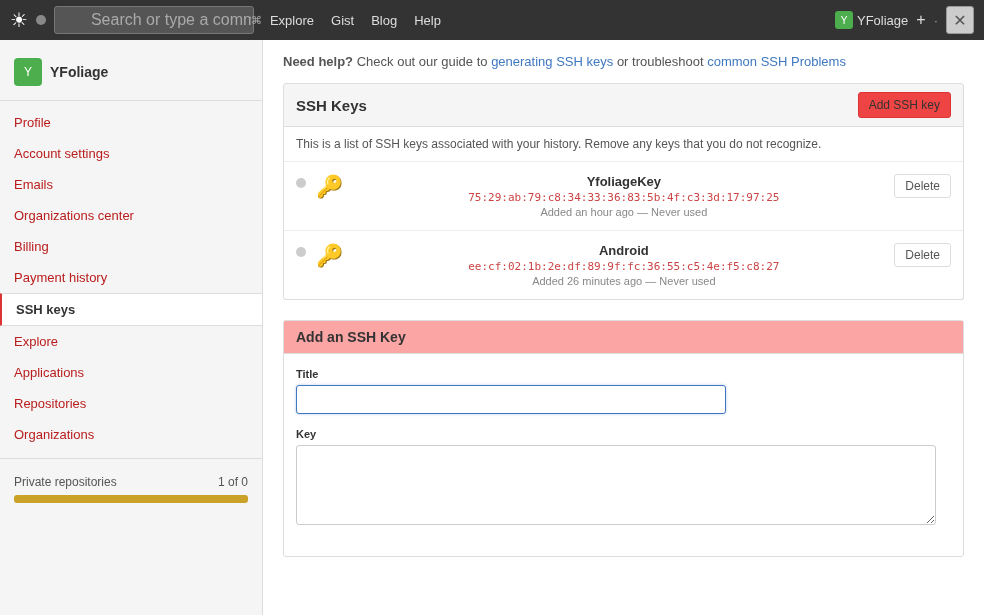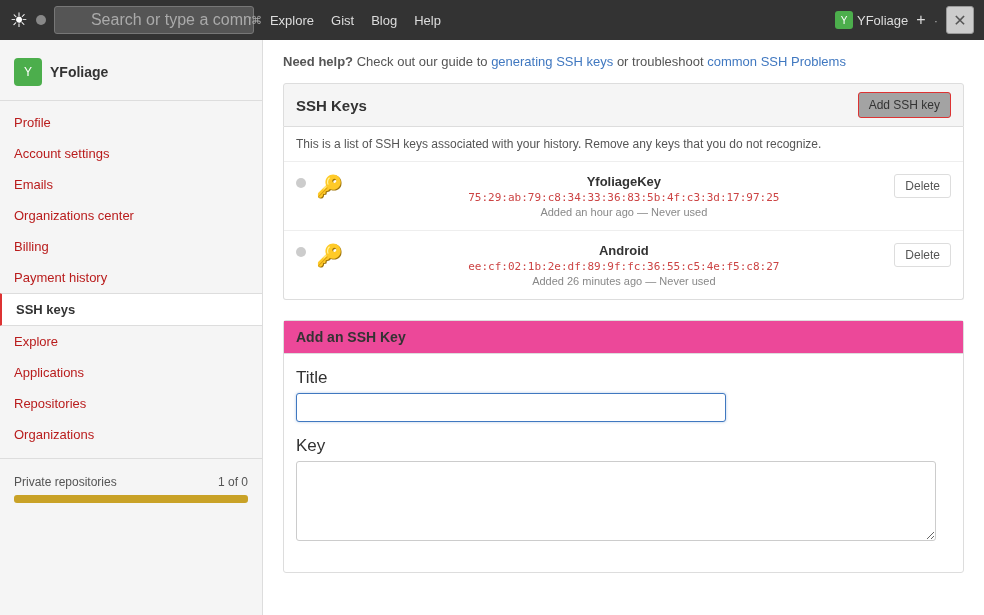--- a/index.html
+++ b/index.html
@@ -195,21 +195,21 @@
       align-items: center;
       justify-content: space-between;
       margin-bottom: 0;
     }
     .section-header h2 {
       font-size: 15px;
       font-weight: bold;
       color: #333;
     }
     .btn-add-ssh {
-      background: #a3a3a3;
+      background: #ef4444;
       border: 1px solid #d33;
       border-radius: 3px;
       padding: 5px 10px;
       font-size: 12px;
       color: #333;
       cursor: pointer;
     }
 
     .section-body {
       border: 1px solid #ddd;
@@ -276,37 +276,37 @@
       flex-shrink: 0;
     }
 
     
     .add-ssh-section {
       margin-top: 20px;
       border: 1px solid #ddd;
       border-radius: 3px;
     }
     .add-ssh-header {
-      background: #ec4899;
+      background: #fca5a5;
       padding: 8px 12px;
       border-bottom: 1px solid #ddd;
       font-size: 14px;
       font-weight: bold;
       color: #333;
     }
     .add-ssh-body {
       padding: 14px 12px;
     }
     .form-group {
       margin-bottom: 14px;
     }
     .form-label {
       display: block;
-      font-size: 17px;
-      font-weight: normal;
+      font-size: 11px;
+      font-weight: bold;
       color: #333;
       margin-bottom: 5px;
     }
     .form-input {
       width: 100%;
       max-width: 430px;
       padding: 6px 8px;
       border: 1px solid #4078c0;
       border-radius: 3px;
       font-size: 13px;

